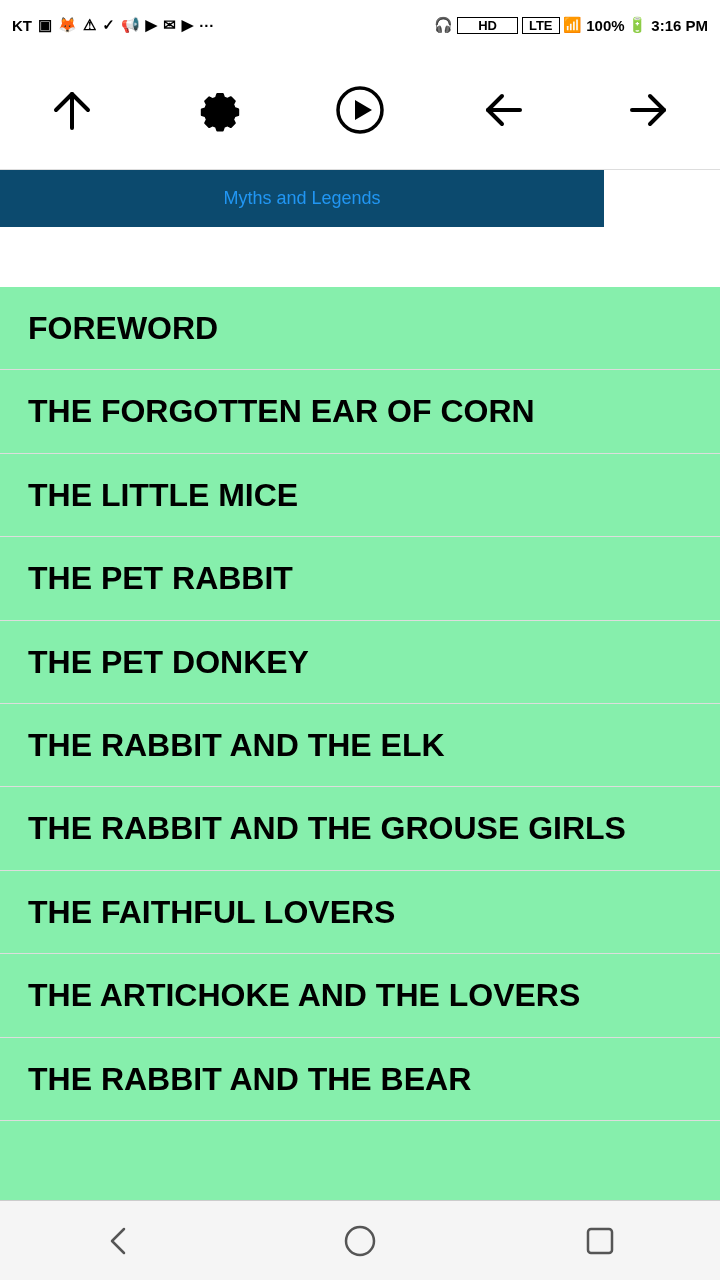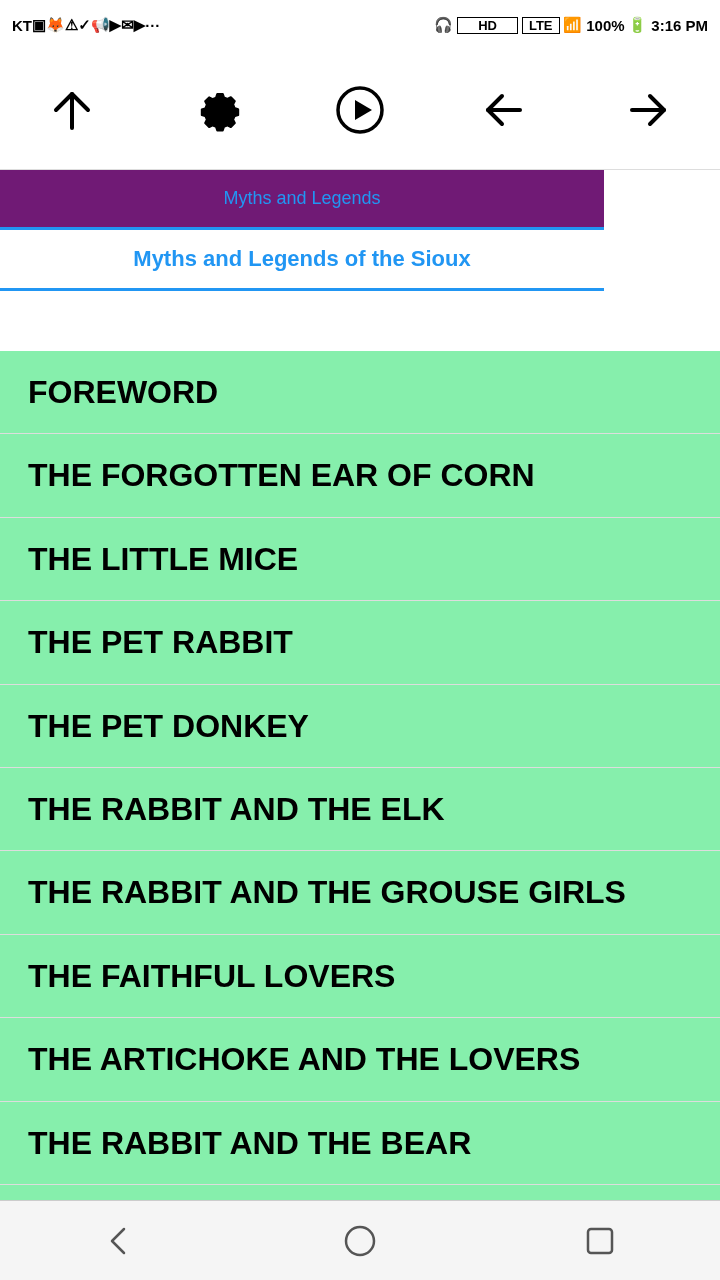--- a/index.html
+++ b/index.html
@@ -20,20 +20,21 @@
       display: flex;
       align-items: center;
       justify-content: space-between;
       padding: 0 12px;
       font-size: 16px;
       font-weight: bold;
     }
     .status-left {
       display: flex;
       align-items: center;
+      gap: 6px;
       font-size: 15px;
     }
     .status-right {
       display: flex;
       align-items: center;
       gap: 4px;
       font-size: 15px;
     }
 
     
@@ -53,21 +54,21 @@
       cursor: pointer;
       padding: 10px;
     }
     .toolbar-btn svg {
       width: 52px;
       height: 52px;
     }
 
     
     .header-area {
-      background: #701a75;
+      background: #0c4a6e;
       width: 604px;
       padding: 18px 0 0 0;
     }
     .breadcrumb {
       text-align: center;
       color: #2196F3;
       font-size: 18px;
       padding-bottom: 18px;
     }
     .book-title-bar {
@@ -188,23 +189,20 @@
   <div class="toolbar-btn">
     <svg viewBox="0 0 52 52" fill="none" stroke="#000" stroke-width="4" stroke-linecap="round" stroke-linejoin="round">
       <line x1="10" y1="26" x2="42" y2="26"></line>
       <polyline points="28,12 42,26 28,40"></polyline>
     </svg>
   </div>
 </div>
 
 <div class="header-area">
   <div class="breadcrumb">Myths and Legends</div>
-  <div class="book-title-bar">
-    <span class="book-title">Myths and Legends of the Sioux</span>
-  </div>
 </div>
 
 <div class="spacer"></div>
 
 <div class="toc-list">
 <div class="toc-item">FOREWORD</div>
     <div class="toc-item">THE FORGOTTEN EAR OF CORN</div>
     <div class="toc-item">THE LITTLE MICE</div>
     <div class="toc-item">THE PET RABBIT</div>
     <div class="toc-item">THE PET DONKEY</div>

